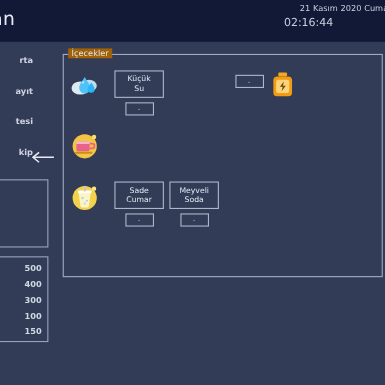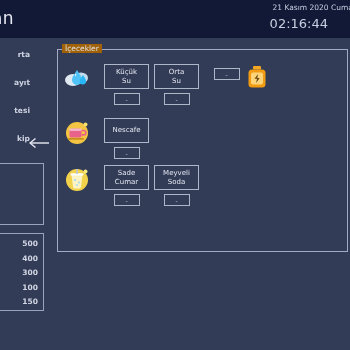--- a/index.html
+++ b/index.html
@@ -43,23 +43,23 @@
   .hdr-date {
     position: absolute;
     right: -6px;
     top: 3px;
     font-size: 7.5px;
     color: #c9cfe0;
     white-space: nowrap;
   }
   .hdr-time {
     position: absolute;
-    right: 22px;
+    right: 47px;
     top: 16px;
-    font-size: 13px;
+    font-size: 10px;
     color: #c9cfe0;
     white-space: nowrap;
   }
 
   
   .sidebar {
     position: absolute;
     left: 0; top: 38px;
     width: 56px;
     height: 312px;
@@ -254,24 +254,20 @@
           <path d="M19 9 C21 12 22 13.5 22 15.2 a3.2 3.2 0 0 1 -6.4 0 C15.6 13.5 17 12 19 9 Z" fill="#29b6f6"></path>
           <path d="M12 7.5 C12.8 9.5 11.6 10.8 11 9.8 C10.5 9 11.2 8.2 12 7.5 Z" fill="#ffffff" opacity=".75"></path>
         </svg>
       </div>
 
       <div class="prod-cell c0">
         <div class="prod-btn">Küçük Su</div>
         <div class="qty-box">-</div>
       </div>
 
-      <div class="prod-cell c1">
-        <div class="prod-btn">Orta Su</div>
-        <div class="qty-box">-</div>
-      </div>
 
       <div class="prod-cell c2">
         <div class="qty-box">-</div>
       </div>
 
       <div class="jar-icon">
         <svg width="26" height="26" viewBox="0 0 26 26">
           <rect x="9" y="2" width="8" height="3.5" rx="1" fill="#f5a623"></rect>
           <rect x="4.5" y="5.5" width="17" height="18" rx="3.5" fill="#f39c12"></rect>
           <rect x="7" y="8.5" width="12" height="12" rx="2" fill="#fdd47a"></rect>
@@ -284,24 +280,20 @@
     <div class="prod-row row1">
       <div class="cat-icon">
         <svg width="26" height="26" viewBox="0 0 26 26">
           <circle cx="13" cy="13" r="11" fill="#f4c542"></circle>
           <circle cx="21.5" cy="4.5" r="2" fill="#f7e06a"></circle>
           <rect x="5.5" y="8.5" width="12" height="9" rx="1.5" fill="#e8628c"></rect>
           <rect x="5.5" y="8.5" width="12" height="2.4" fill="#ffffff" opacity=".55"></rect>
           <path d="M17.5 10.5 h2.2 a2.2 2.2 0 0 1 0 4.4 h-2.2" fill="none" stroke="#e8628c" stroke-width="1.6"></path>
           <rect x="4" y="18" width="16" height="1.8" rx="0.9" fill="#c98f1e"></rect>
         </svg>
-      </div>
-      <div class="prod-cell c0">
-        <div class="prod-btn">Nescafe</div>
-        <div class="qty-box">-</div>
       </div>
     </div>
 
     <div class="prod-row row2">
       <div class="cat-icon">
         <svg width="26" height="26" viewBox="0 0 26 26">
           <circle cx="13" cy="13" r="11" fill="#f2d24b"></circle>
           <circle cx="21.5" cy="4.5" r="2" fill="#f8e87f"></circle>
           <path d="M7.5 8 h11 l-1.6 12.2 a1.6 1.6 0 0 1 -1.6 1.4 h-4.6 a1.6 1.6 0 0 1 -1.6 -1.4 Z" fill="#fdf3c4"></path>
           <rect x="6.6" y="6.2" width="12.8" height="2.4" rx="1.2" fill="#ffffff"></rect>

